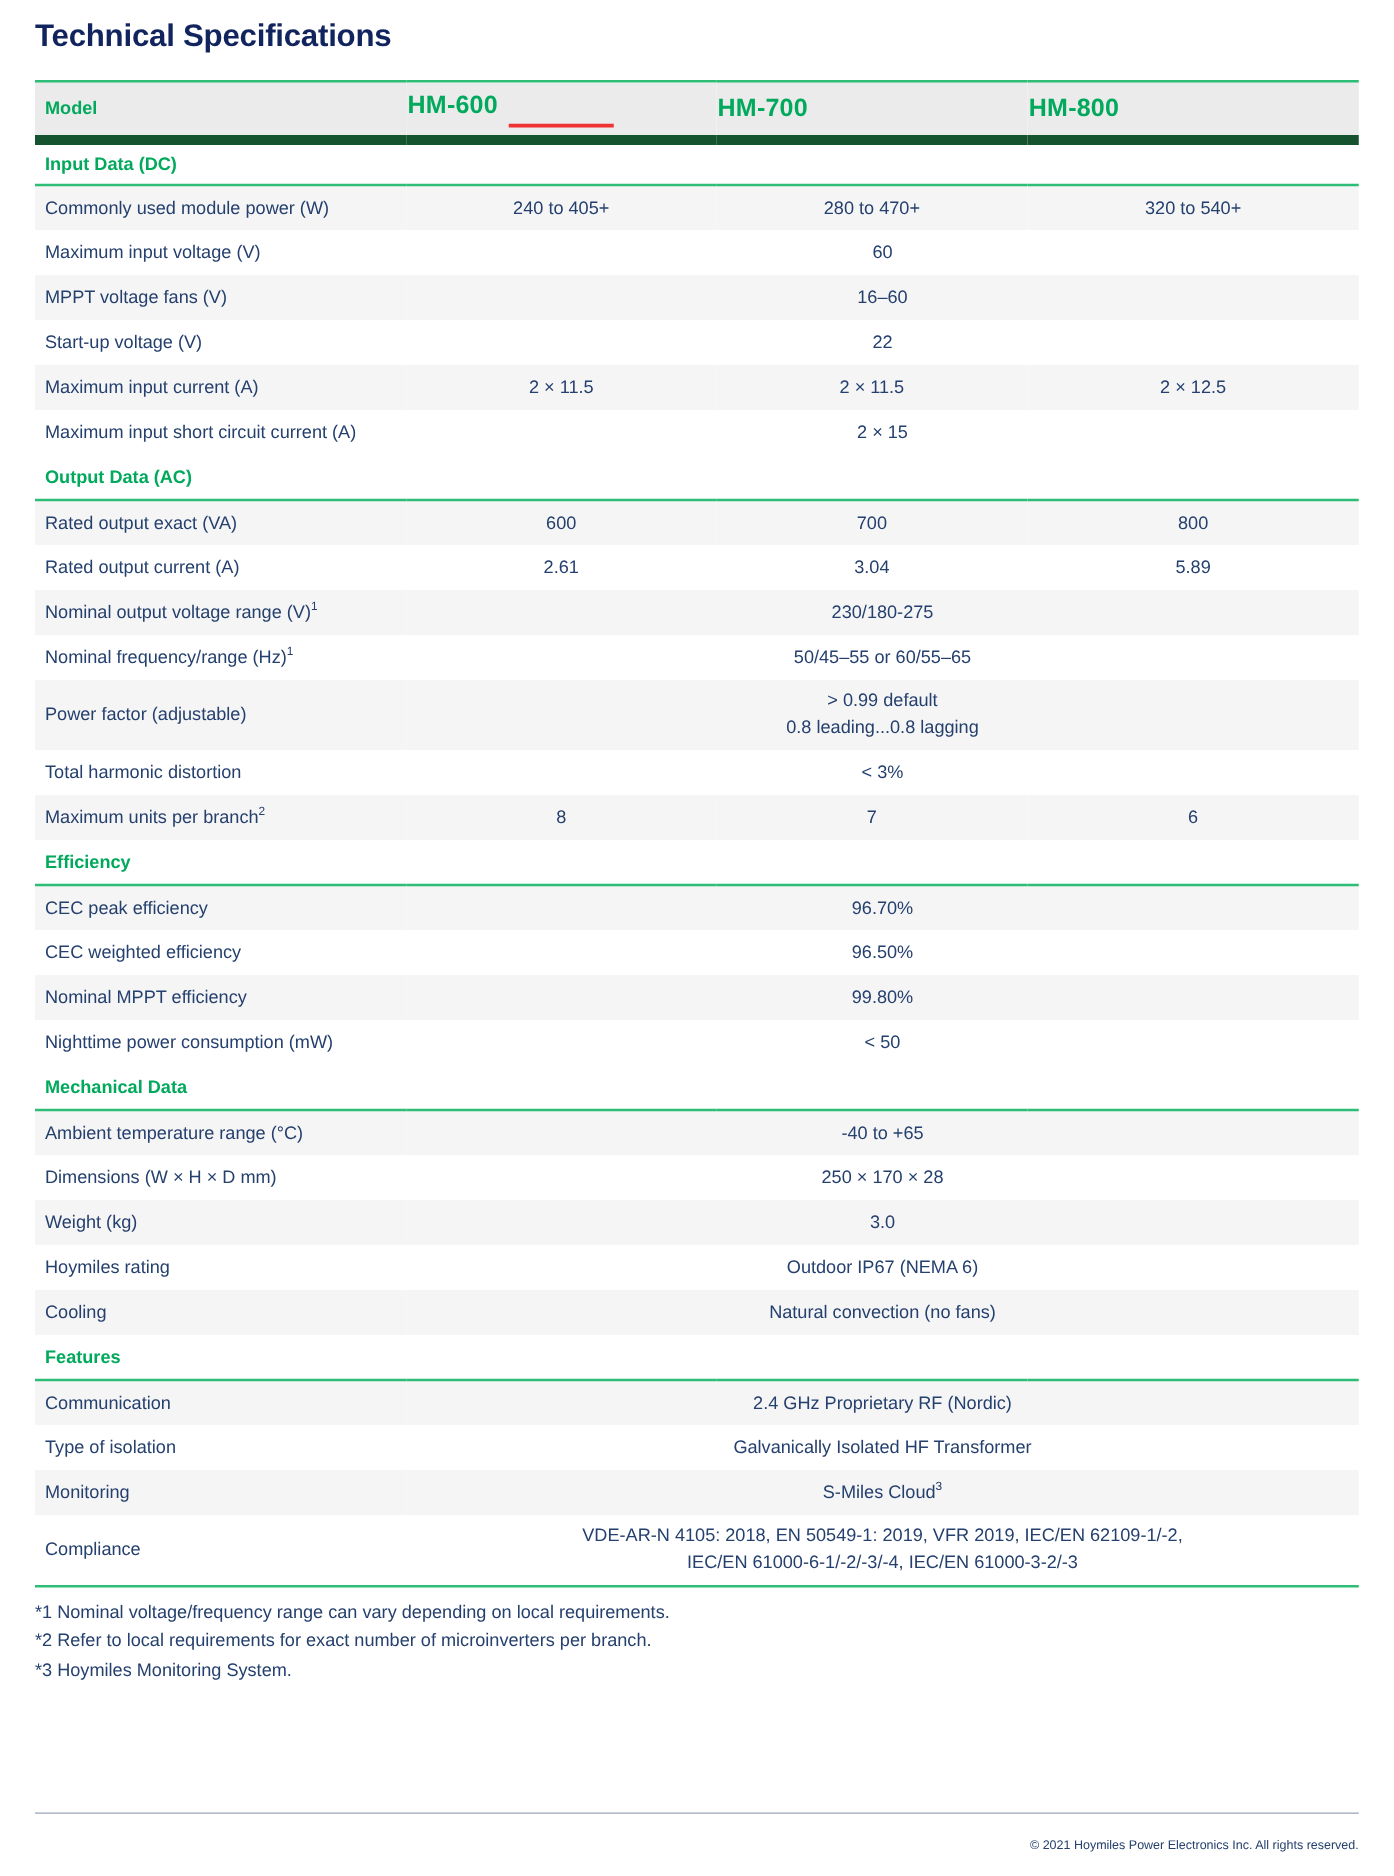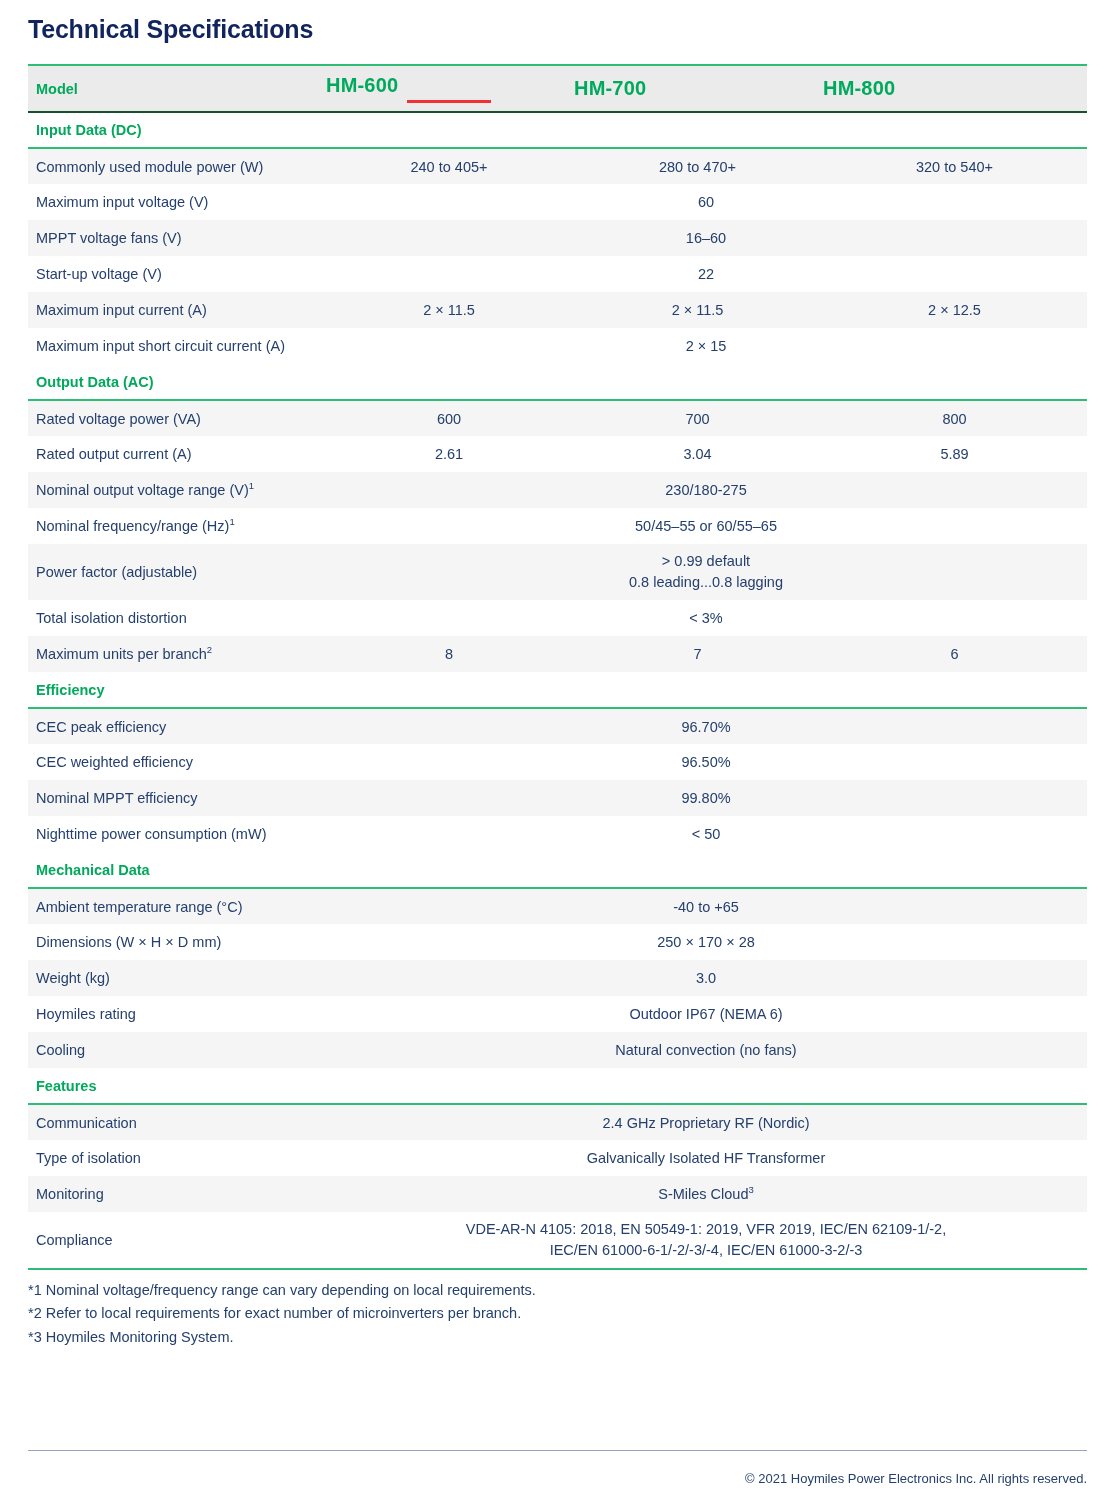--- a/index.html
+++ b/index.html
@@ -35,21 +35,21 @@
   table.spec col.c-label { width: 297px; }
   table.spec col.c-m1 { width: 248px; }
   table.spec col.c-m2 { width: 249px; }
   table.spec col.c-m3 { width: 265px; }
 
   tr.head-row { background: #ebebeb; }
   tr.head-row td {
     height: 47px;
     vertical-align: middle;
     border-top: 2px solid #2ebd76;
-    border-bottom: 2px solid #14532d;
+    border-bottom: 8px solid #14532d;
   }
   .model-label {
     font-size: 14.5px;
     font-weight: bold;
     color: #00a95c;
     padding-left: 8px;
     text-align: left;
   }
   .model-name {
     font-size: 20px;
@@ -125,21 +125,21 @@
     left: 28px;
     top: 1450px;
     width: 1059px;
     height: 1px;
     background: #9aa4b8;
   }
   .copyright {
     position: absolute;
     right: 28px;
     top: 1471px;
-    font-size: 13px;
+    font-size: 10px;
     color: #25406e;
     text-align: right;
   }
 </style>
 </head>
 <body>
 
 <div class="page">
 
   <h1 class="page-title">Technical Specifications</h1>
@@ -186,21 +186,21 @@
           <td class="val">2 × 12.5</td>
         </tr>
         <tr class="data-row">
           <td class="row-label">Maximum input short circuit current (A)</td>
           <td class="val span" colspan="3">2 × 15</td>
         </tr>
         <tr class="section-row">
           <td class="section-title" colspan="4">Output Data (AC)</td>
         </tr>
         <tr class="data-row shaded">
-          <td class="row-label">Rated voltage power (VA)</td>
+          <td class="row-label">Rated output exact (VA)</td>
           <td class="val">600</td>
           <td class="val">700</td>
           <td class="val">800</td>
         </tr>
         <tr class="data-row">
           <td class="row-label">Rated output current (A)</td>
           <td class="val">2.61</td>
           <td class="val">3.04</td>
           <td class="val">5.89</td>
         </tr>
@@ -215,21 +215,21 @@
         <tr class="data-row shaded tall">
           <td class="row-label">Power factor (adjustable)</td>
           <td class="val span" colspan="3">
             <div class="two-line">
               <div>&gt; 0.99 default</div>
               <div>0.8 leading...0.8 lagging</div>
             </div>
           </td>
         </tr>
         <tr class="data-row">
-          <td class="row-label">Total isolation distortion</td>
+          <td class="row-label">Total harmonic distortion</td>
           <td class="val span" colspan="3">&lt; 3%</td>
         </tr>
         <tr class="data-row shaded">
           <td class="row-label">Maximum units per branch<sup>2</sup></td>
           <td class="val">8</td>
           <td class="val">7</td>
           <td class="val">6</td>
         </tr>
         <tr class="section-row">
           <td class="section-title" colspan="4">Efficiency</td>

